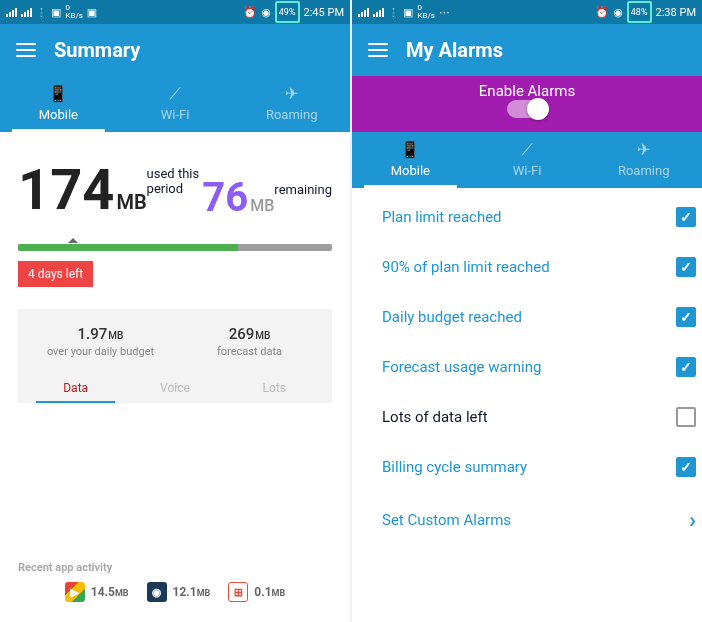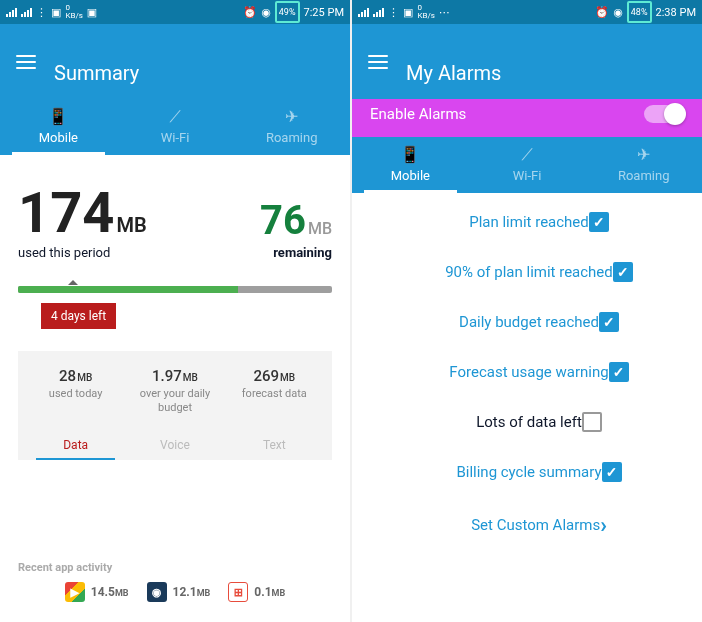--- a/index.html
+++ b/index.html
@@ -3,61 +3,61 @@
 <meta charset="utf-8">
 <style>
   * { margin: 0; padding: 0; box-sizing: border-box; font-family: -apple-system, BlinkMacSystemFont, "Segoe UI", Roboto, sans-serif; }
   body { background: #f0f0f0; display: flex; gap: 2px; }
   .phone { width: 350px; height: 622px; background: #fff; display: flex; flex-direction: column; overflow: hidden; }
   .status-bar { background: #0d78a5; color: #fff; height: 24px; display: flex; align-items: center; justify-content: space-between; padding: 0 6px; font-size: 11px; }
   .status-left, .status-right { display: flex; align-items: center; gap: 4px; }
   .app-bar { background: #1e96d4; color: #fff; padding: 14px 16px; display: flex; align-items: center; gap: 18px; }
   .hamburger { width: 20px; height: 14px; display: flex; flex-direction: column; justify-content: space-between; cursor: pointer; }
   .hamburger span { height: 2px; background: #fff; border-radius: 1px; }
-  .app-title { font-size: 20px; font-weight: 400; margin-top: 23px; }
-  .enable-row { background: #d946ef; color: #fff; padding: 6px 18px 14px; display: flex; align-items: flex-start; justify-content: space-between; font-size: 15px; }
+  .app-title { font-size: 20px; font-weight: 700; }
+  .enable-row { background: #a21caf; color: #fff; padding: 6px 18px 14px; display: flex; align-items: center; justify-content: space-between; font-size: 15px; flex-direction: column; }
   .toggle { width: 40px; height: 18px; background: rgba(255,255,255,0.5); border-radius: 9px; position: relative; cursor: pointer; }
   .toggle .knob { width: 22px; height: 22px; background: #fff; border-radius: 50%; position: absolute; right: -2px; top: -2px; box-shadow: 0 1px 3px rgba(0,0,0,0.3); }
   .tabs { background: #1e96d4; display: flex; }
   .tab { flex: 1; text-align: center; color: rgba(255,255,255,0.6); padding: 8px 0 10px; font-size: 13px; position: relative; cursor: pointer; }
   .tab.active { color: #fff; }
   .tab.active::after { content: ""; position: absolute; left: 10%; right: 10%; bottom: 0; height: 3px; background: #fff; }
   .tab-icon { display: block; margin: 0 auto 4px; font-size: 16px; }
   .content { flex: 1; background: #fff; padding: 30px 18px 10px; display: flex; flex-direction: column; }
   .usage-row { display: flex; justify-content: space-between; align-items: flex-end; }
-  .usage-block { display: flex; flex-direction: column; }
+  .usage-block { display: flex; flex-direction: row; }
   .usage-big { font-weight: 700; line-height: 1; }
   .usage-used .usage-big { font-size: 56px; color: #222; }
   .usage-used .usage-unit { font-size: 20px; color: #222; font-weight: 600; margin-left: 2px; }
-  .usage-remain .usage-big { font-size: 40px; color: #15803d; text-align: left; }
+  .usage-remain .usage-big { font-size: 40px; color: #8b5cf6; text-align: left; }
   .usage-remain .usage-unit { font-size: 16px; color: #999; font-weight: 500; margin-left: 2px; }
   .usage-sub { font-size: 13px; color: #0f172a; margin-top: 4px; }
-  .usage-remain .usage-sub { text-align: right; font-weight: bold; }
+  .usage-remain .usage-sub { text-align: right; }
   .progress-wrap { margin-top: 26px; }
   .progress-bar { height: 7px; background: #9e9e9e; position: relative; border-radius: 2px; overflow: visible; }
   .progress-fill { height: 100%; background: #4caf50; width: 70%; border-radius: 2px 0 0 2px; }
   .progress-marker { position: absolute; left: 16%; top: -6px; width: 0; height: 0; border-left: 5px solid transparent; border-right: 5px solid transparent; border-bottom: 5px solid #666; }
-  .days-left { display: inline-block; background: #b91c1c; color: #fff; font-size: 12px; padding: 6px 10px; margin-top: 10px; margin-left: 23px; }
+  .days-left { display: inline-block; background: #ef4444; color: #fff; font-size: 12px; padding: 6px 10px; margin-top: 10px; }
   .stats-card { background: #f3f3f3; margin-top: 22px; padding: 16px 8px 0; display: flex; flex-direction: column; }
   .stats-row { display: flex; }
   .stat { flex: 1; text-align: center; padding: 0 4px; }
   .stat-val { font-size: 15px; color: #333; font-weight: 500; }
   .stat-val .unit { font-size: 10px; margin-left: 1px; }
   .stat-label { font-size: 11px; color: #888; margin-top: 2px; line-height: 1.3; }
   .stats-tabs { display: flex; margin-top: 14px; }
   .stats-tab { flex: 1; text-align: center; font-size: 12px; padding: 8px 0; color: #bbb; position: relative; cursor: pointer; }
   .stats-tab.active { color: #b91c1c; }
   .stats-tab.active::after { content: ""; position: absolute; left: 10%; right: 10%; bottom: 0; height: 2px; background: #1e96d4; }
   .recent-wrap { margin-top: auto; text-align: left; padding: 8px 0 10px; font-weight: bold; }
   .recent-title { font-size: 11px; color: #aaa; margin-bottom: 8px; }
   .recent-apps { display: flex; justify-content: center; gap: 18px; }
   .recent-app { display: flex; align-items: center; gap: 6px; font-size: 12px; color: #666; }
   .app-icon { width: 20px; height: 20px; border-radius: 3px; display: flex; align-items: center; justify-content: center; font-size: 11px; color: #fff; }
   .alarm-list { flex: 1; background: #fff; padding: 4px 0; }
-  .alarm-row { display: flex; align-items: center; justify-content: center; padding: 15px 6px; cursor: pointer; margin-left: 24px; }
+  .alarm-row { display: flex; align-items: center; justify-content: space-between; padding: 15px 6px; cursor: pointer; margin-left: 24px; }
   .alarm-label { color: #1e96d4; font-size: 15px; }
   .checkbox { width: 20px; height: 20px; border: 2px solid #999; border-radius: 2px; display: flex; align-items: center; justify-content: center; }
   .checkbox.checked { background: #1e96d4; border-color: #1e96d4; }
   .checkbox.checked::after { content: "✓"; color: #fff; font-size: 14px; font-weight: bold; }
   .chevron { color: #1e96d4; font-size: 22px; font-weight: bold; }
   .signal-bars { display: inline-flex; align-items: flex-end; gap: 1px; height: 10px; }
   .signal-bars span { width: 2px; background: #fff; }
   .signal-bars span:nth-child(1){height:3px}.signal-bars span:nth-child(2){height:5px}.signal-bars span:nth-child(3){height:7px}.signal-bars span:nth-child(4){height:9px}
   .batt-box { border: 2px solid #5eead4; border-radius: 2px; padding: 4px 2px; font-size: 9px; position: relative; }
 </style>
@@ -84,21 +84,21 @@
       <span style="display:flex;flex-direction:column;line-height:1;font-size:8px">
           <span>0</span>
           <span>KB/s</span>
         </span>
       <span>▣</span>
     </div>
     <div class="status-right">
       <span>⏰</span>
       <span>◉</span>
       <span class="batt-box">49%</span>
-      <span>7:25 PM</span>
+      <span>2:45 PM</span>
     </div>
   </div>
   <div class="app-bar">
     <div class="hamburger">
         <span></span>
         <span></span>
         <span></span>
       </div>
     <div class="app-title">Summary</div>
   </div>
@@ -121,36 +121,32 @@
     <div class="progress-wrap">
       <div class="progress-bar">
           <div class="progress-fill"></div>
           <div class="progress-marker"></div>
         </div>
       <div class="days-left">4 days left</div>
     </div>
     <div class="stats-card">
       <div class="stats-row">
         <div class="stat">
-          <div class="stat-val"><span>28</span><span class="unit">MB</span></div>
-          <div class="stat-label">used today</div>
-        </div>
-        <div class="stat">
           <div class="stat-val"><span>1.97</span><span class="unit">MB</span></div>
           <div class="stat-label">over your daily budget</div>
         </div>
         <div class="stat">
           <div class="stat-val"><span>269</span><span class="unit">MB</span></div>
           <div class="stat-label">forecast data</div>
         </div>
       </div>
       <div class="stats-tabs">
         <div class="stats-tab active">Data</div>
         <div class="stats-tab">Voice</div>
-        <div class="stats-tab">Text</div>
+        <div class="stats-tab">Lots</div>
       </div>
     </div>
     <div class="recent-wrap">
       <div class="recent-title">Recent app activity</div>
       <div class="recent-apps">
         <div class="recent-app">
           <div class="app-icon" style="background:linear-gradient(135deg,#ea4335 33%,#fbbc05 33% 66%,#34a853 66%)">▶</div>
           <span><span>14.5</span><span style="font-size:9px">MB</span></span>
         </div>
         <div class="recent-app">

